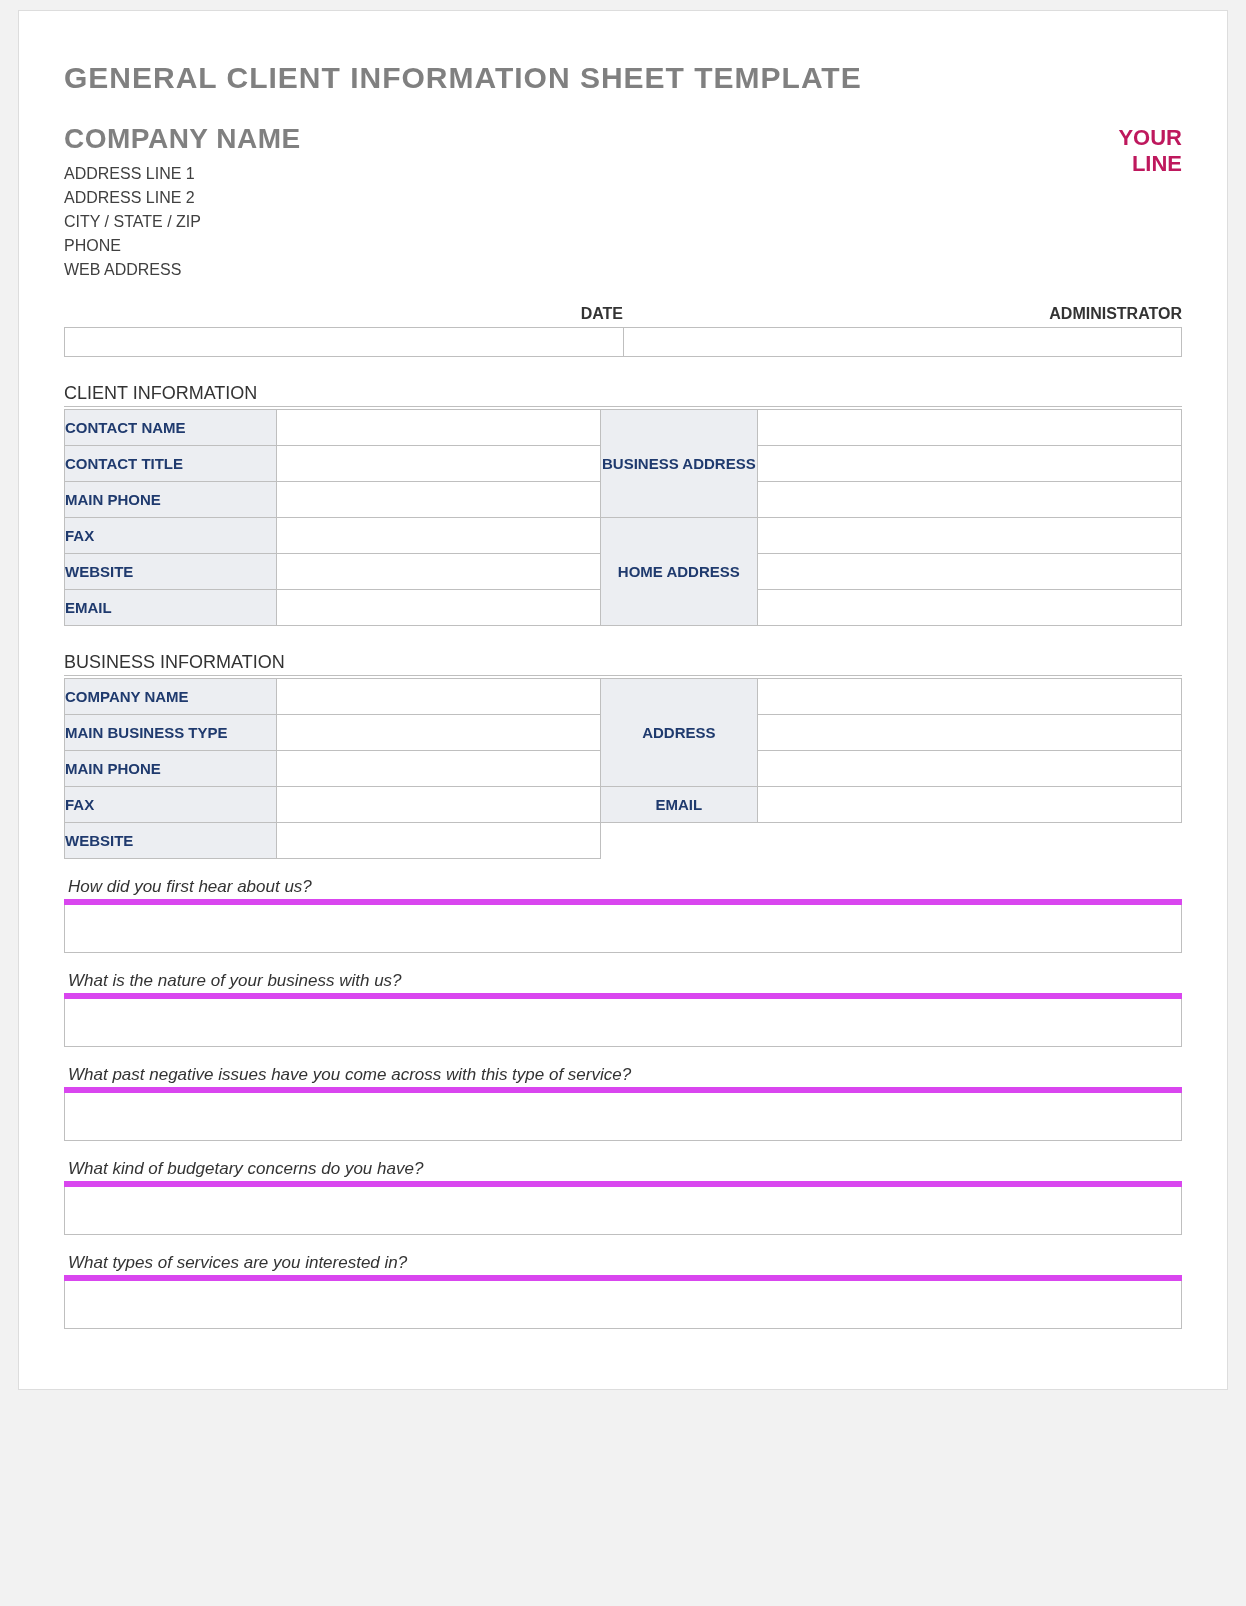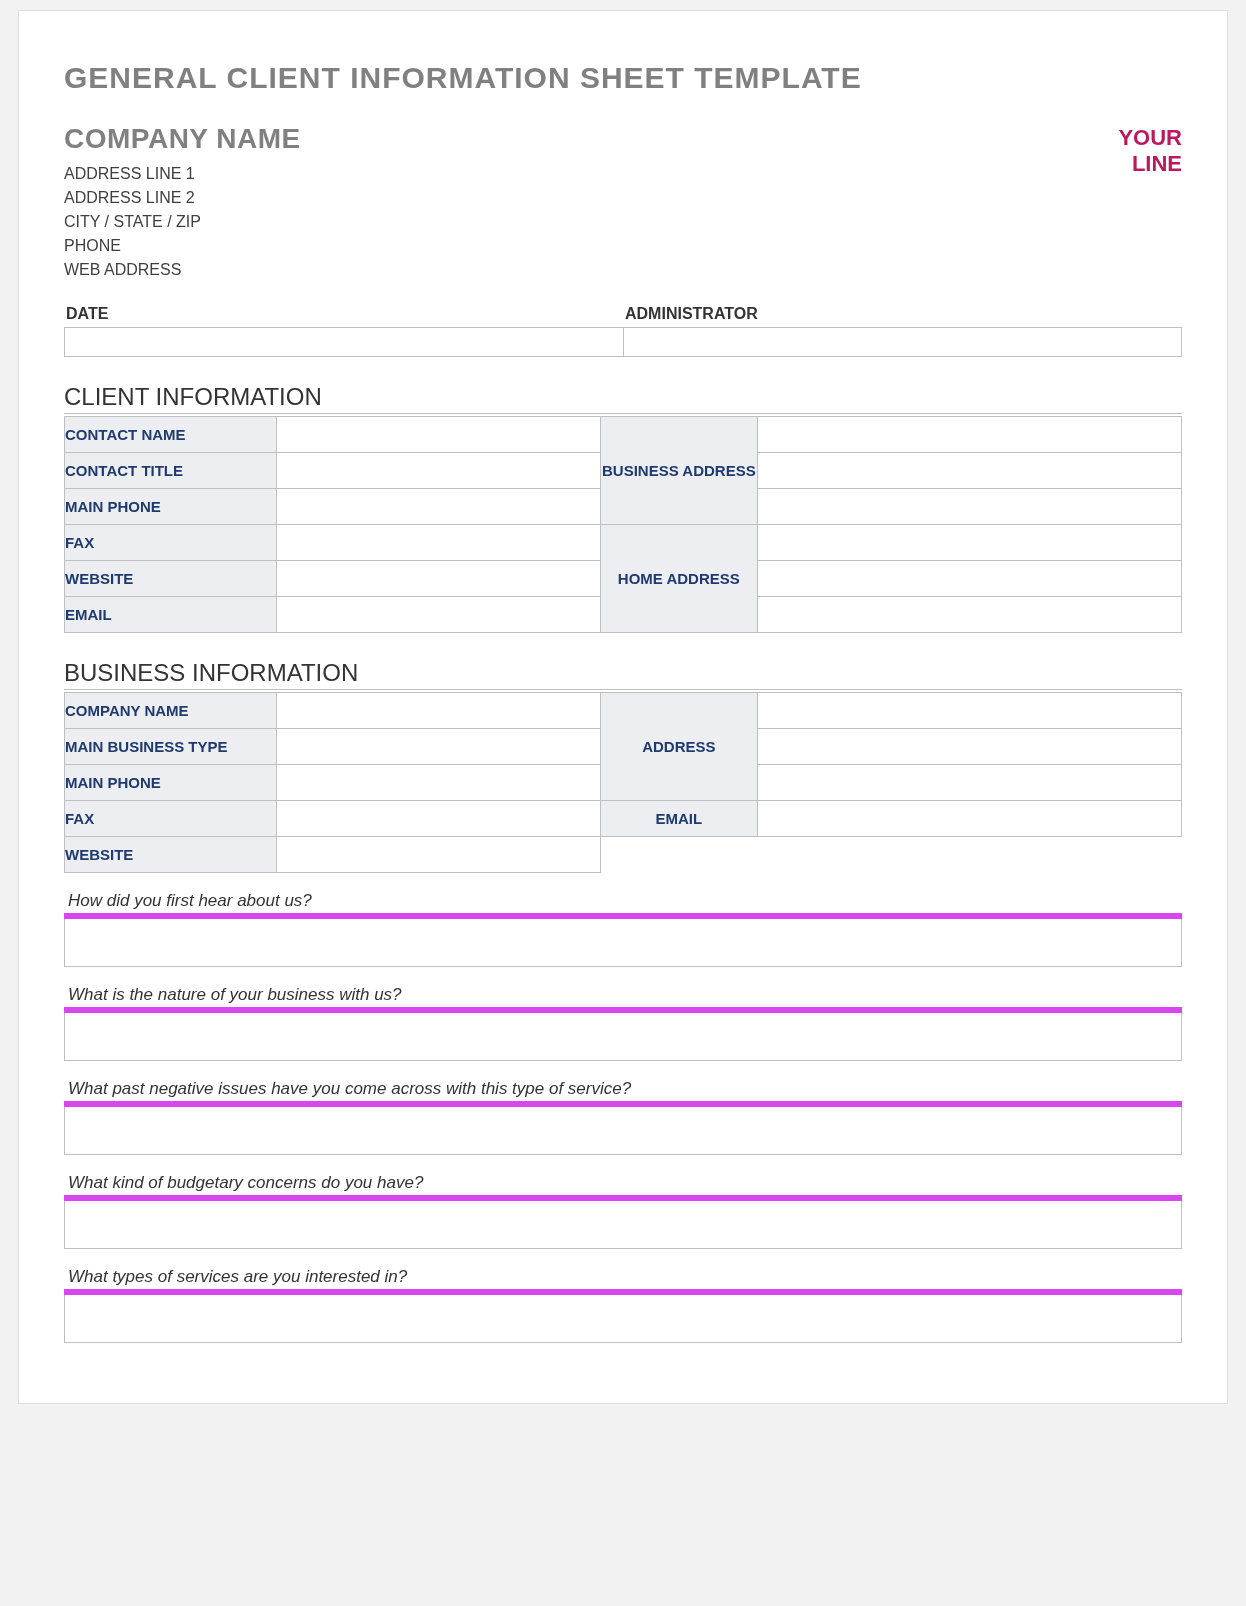--- a/index.html
+++ b/index.html
@@ -46,40 +46,41 @@
     font-size: 22px;
     color: #be185d;
     font-weight: bold;
     line-height: 1.2;
     margin-top: 2px;
   }
   .date-admin {
     display: flex;
     margin-top: 20px;
     width: 100%;
+    text-align: right;
   }
   .date-admin .col {
     flex: 1;
   }
   .date-admin .lbl {
     font-size: 16px;
     font-weight: bold;
     color: #333;
     padding-left: 2px;
   }
   .date-admin .field {
     border: 1px solid #bfbfbf;
     height: 30px;
     margin-top: 4px;
     background: #fff;
   }
   .date-admin .col:first-child .field { border-right: none; }
 
   .section-heading {
-    font-size: 24px;
+    font-size: 18px;
     color: #333;
     margin: 26px 0 2px 0;
     border-bottom: 1px solid #bfbfbf;
     padding-bottom: 2px;
   }
 
   table.info {
     width: 100%;
     border-collapse: collapse;
     table-layout: fixed;

